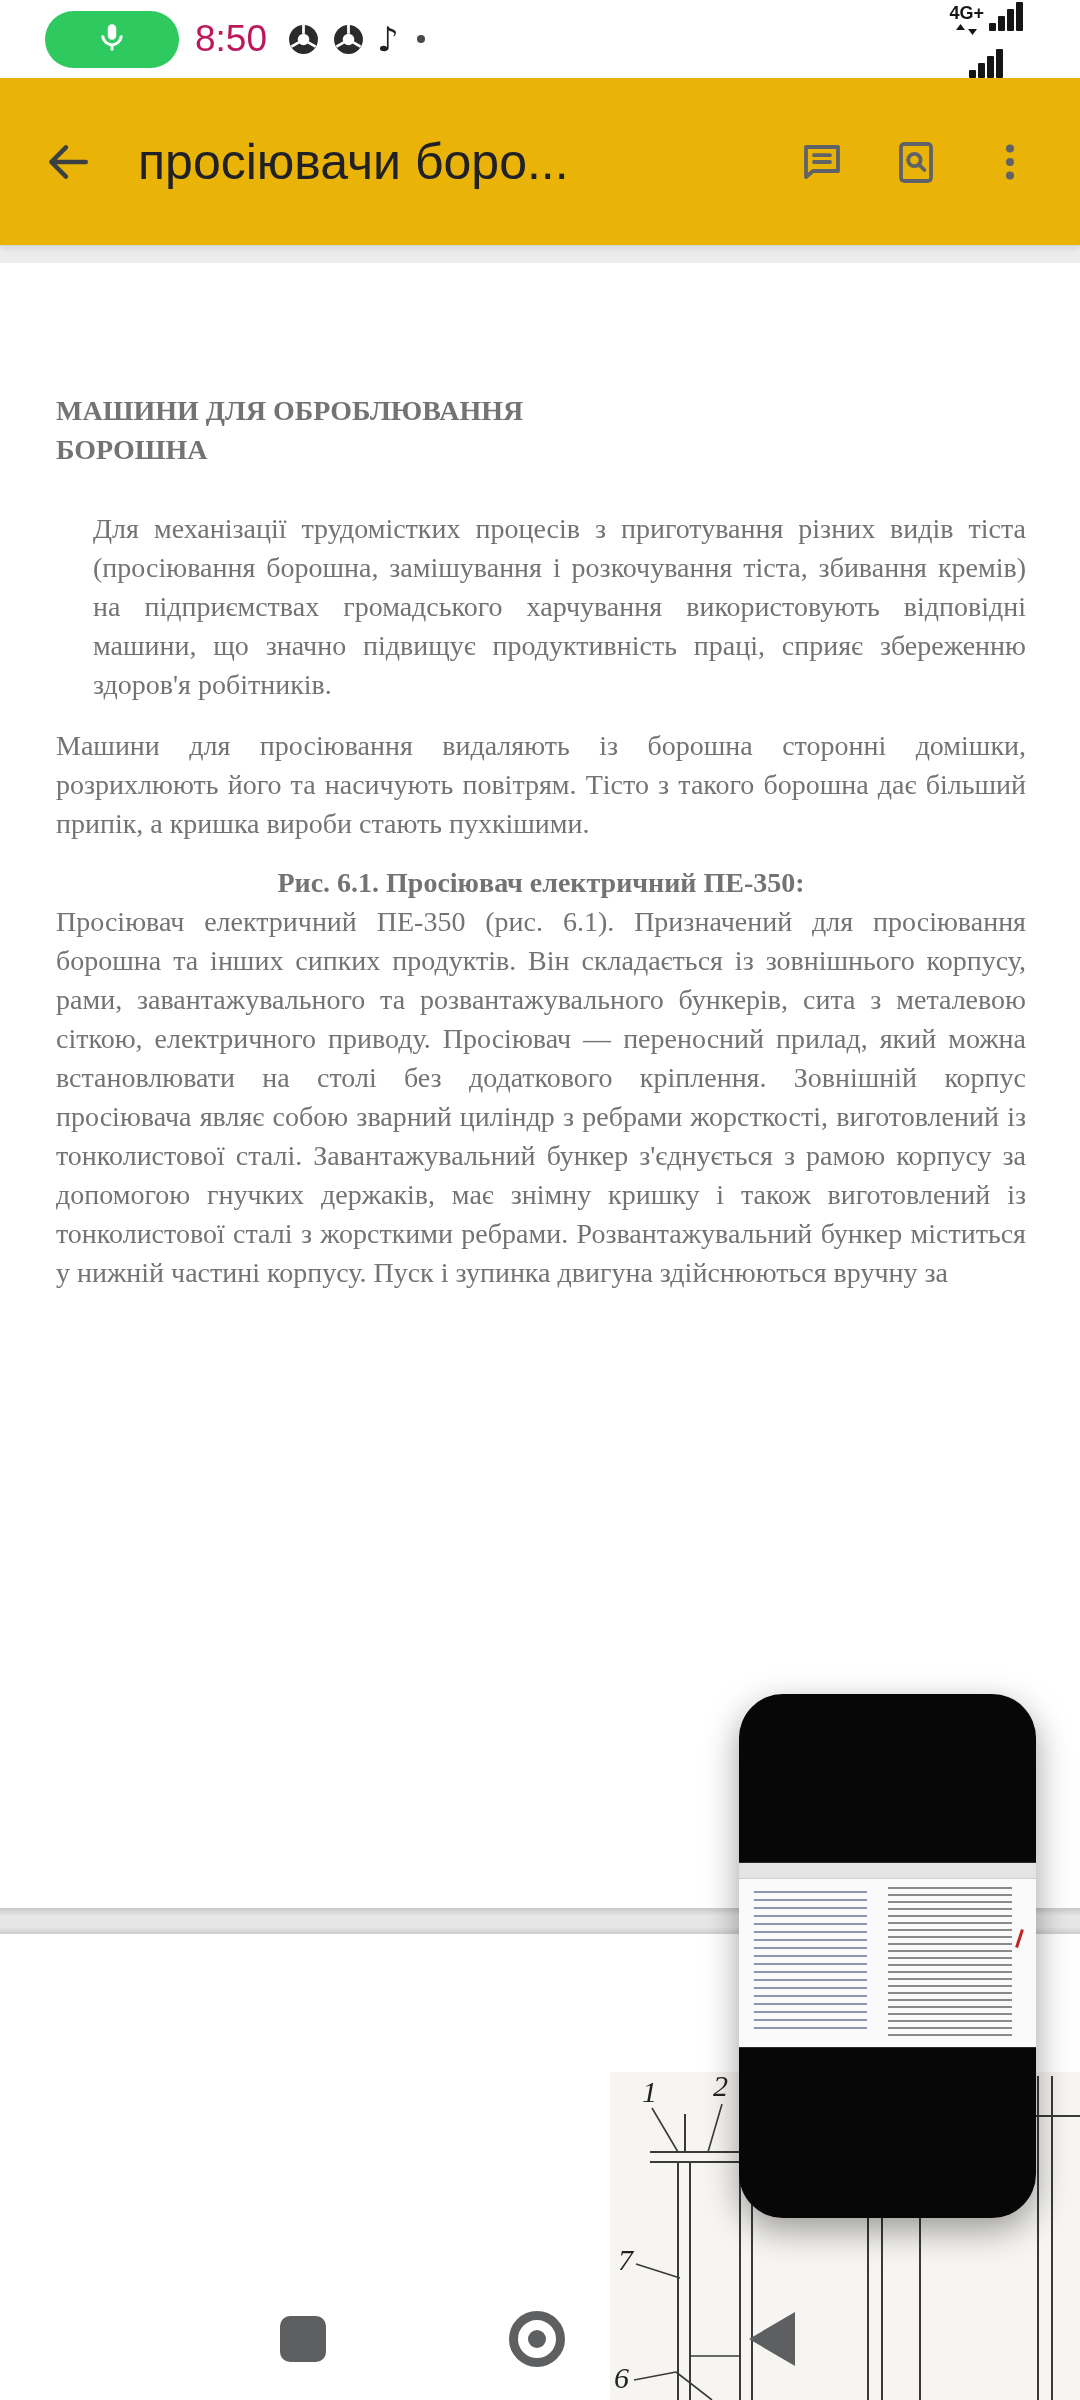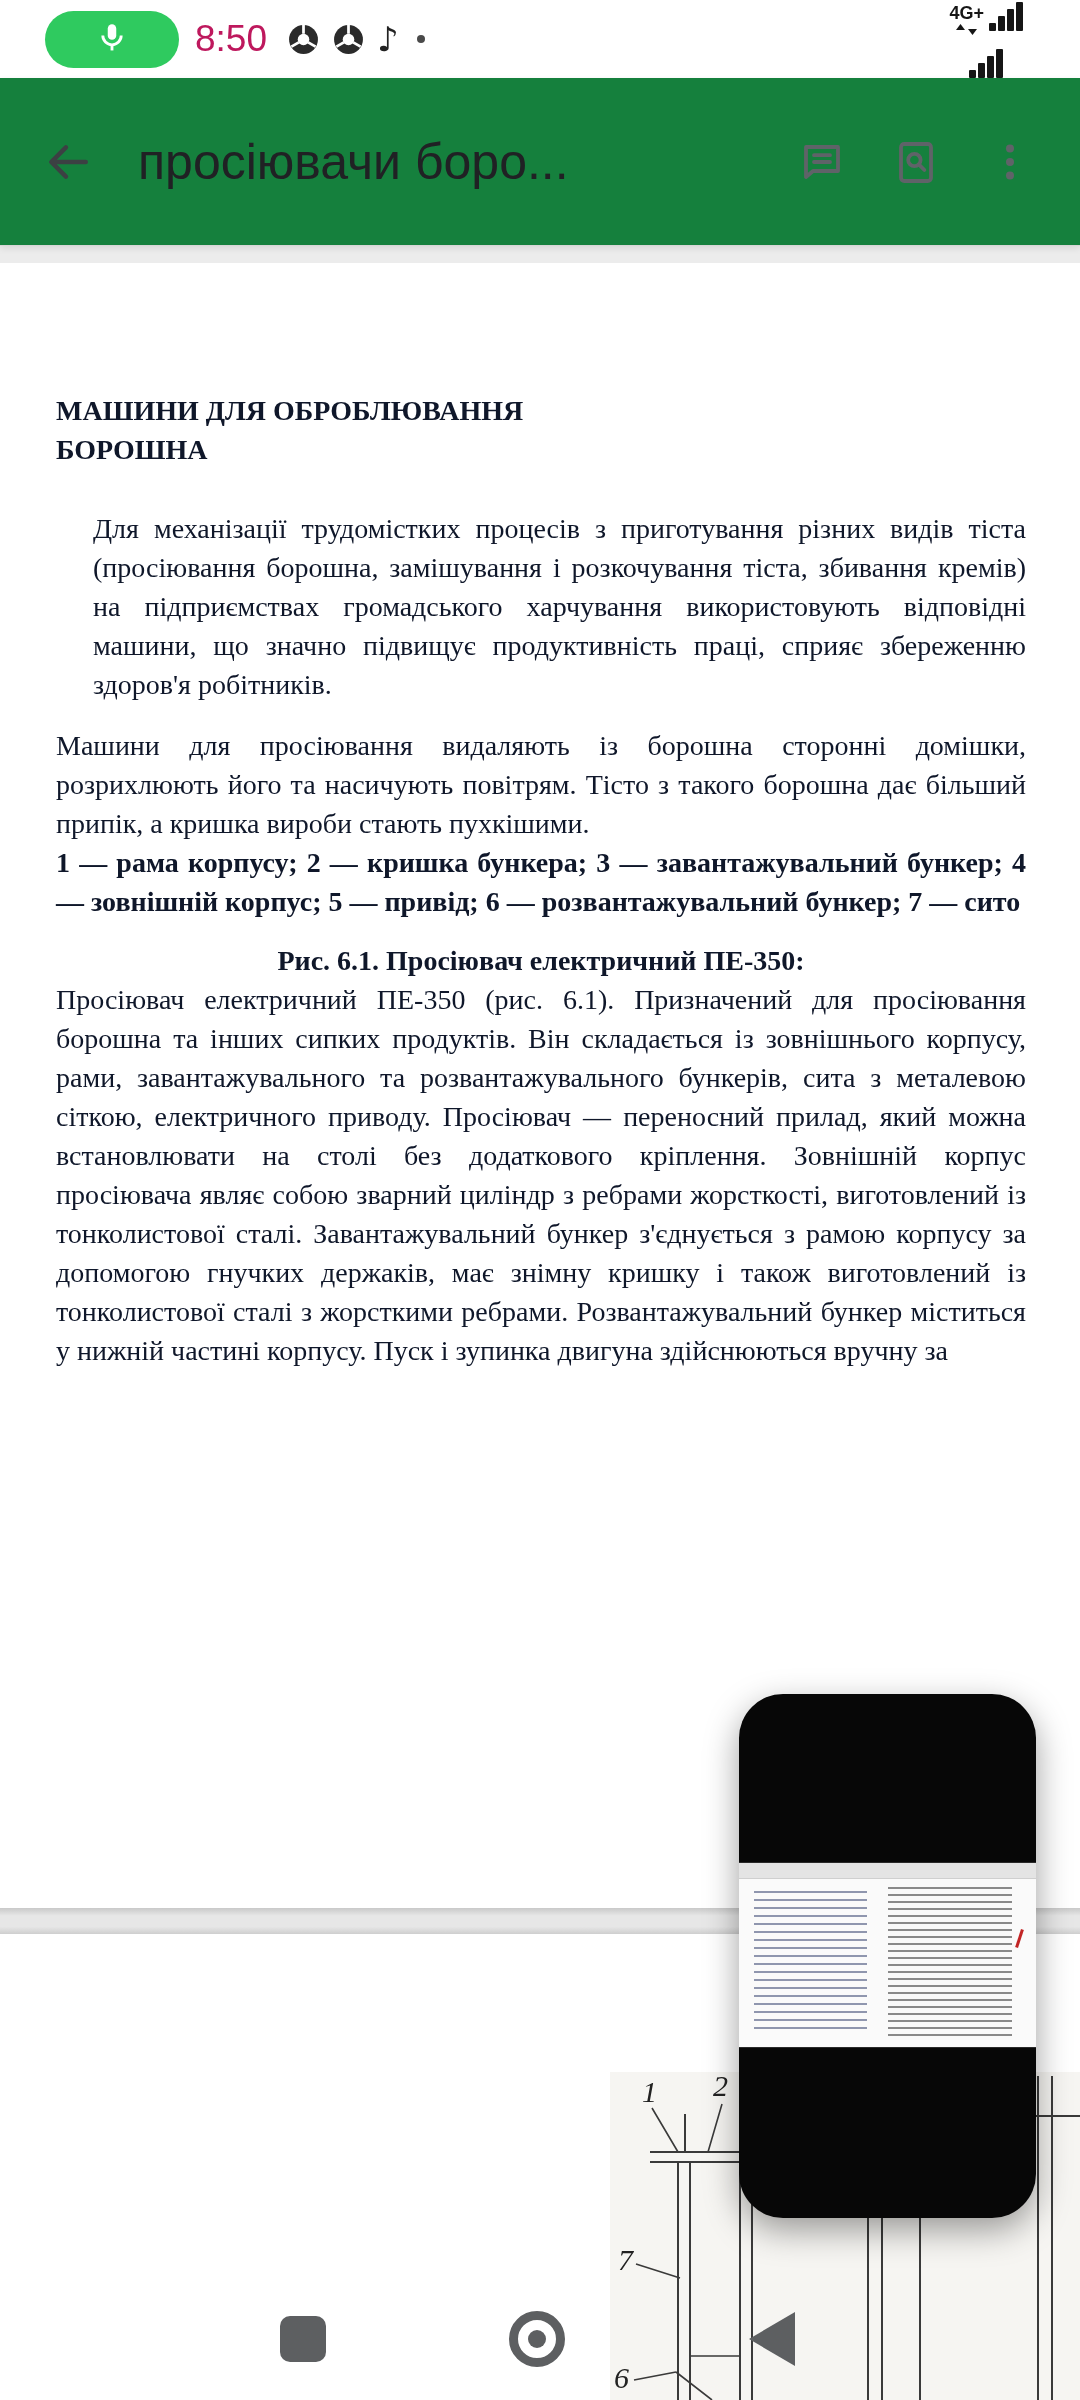--- a/index.html
+++ b/index.html
@@ -20,34 +20,34 @@
   .net-col { display: flex; flex-direction: column; align-items: center; line-height: 1; }
   .net-label { font-size: 18px; font-weight: bold; color: #161616; }
   .net-arrows { display: flex; gap: 3px; margin-top: 2px; }
   .battery { position: relative; width: 60px; height: 33px; border: 3px solid #1f1f1f;
              border-radius: 7px; display: flex; align-items: center; justify-content: center; }
   .battery::after { content: ""; position: absolute; right: -9px; top: 8px; width: 6px; height: 13px;
                     background: #1f1f1f; border-radius: 2px; }
   .battery-num { font-size: 16px; color: #111; font-weight: 500; }
 
   
-  .app-bar { position: absolute; top: 78px; left: 0; right: 0; height: 167px; background: #15803d;
+  .app-bar { position: absolute; top: 78px; left: 0; right: 0; height: 167px; background: #eab308;
              display: flex; align-items: center; padding: 0 38px 0 36px; z-index: 3;
              box-shadow: 0 1px 0 #d6d6d6, 0 3px 7px rgba(0,0,0,0.10); }
   .app-bar-title { font-size: 50px; color: #202124; margin-left: 38px; flex: 1;
                    white-space: nowrap; overflow: hidden; }
   .icon-btn { width: 64px; height: 64px; display: flex; align-items: center; justify-content: center; }
   .app-bar .icon-btn { margin-left: 30px; }
   .viewer-gap { position: absolute; top: 245px; left: 0; right: 0; height: 18px; background: #ececec; z-index: 2; }
 
   
   .doc-page { position: absolute; top: 263px; left: 0; right: 0; bottom: 0; background: #fff; z-index: 1; }
   .doc-text { position: absolute; top: 128px; left: 56px; width: 970px;
               font-family: "Liberation Serif", serif; font-size: 28px; line-height: 39px;
-              color: #0f172a; text-align: justify; }
+              color: #737373; text-align: justify; }
   .doc-h1 { font-weight: bold; text-align: left; }
   .doc-p1 { margin-top: 40px; margin-left: 37px; }
   .doc-sub { font-weight: bold; text-align: left; margin-top: 28px; padding-left: 8px; }
   .doc-p2 { margin-top: 22px; }
   .doc-list { font-weight: bold; }
   .doc-figcap { font-weight: bold; text-align: center; margin-top: 20px; }
 
   
   .page-band { position: absolute; top: 1908px; left: 0; right: 0; height: 26px; z-index: 2;
                background: linear-gradient(#c9c9c9, #e7e7e7 30%, #e7e7e7 72%, #cecece); }
@@ -188,21 +188,20 @@
   <div class="viewer-gap"></div>
 
   <div class="doc-page">
     <div class="doc-text">
       <div class="doc-h1">
         <div>МАШИНИ ДЛЯ ОБРОБЛЮВАННЯ</div>
         <div>БОРОШНА</div>
       </div>
       <p class="doc-p1">Для механізації трудомістких процесів з приготування різних видів тіста (просіювання борошна, замішування і розкочування тіста, збивання кремів) на підприємствах громадського харчування використовують відповідні машини, що значно підвищує продуктивність праці, сприяє збереженню здоров'я робітників.</p>
       <p class="doc-p2">Машини для просіювання видаляють із борошна сторонні домішки, розрихлюють його та насичують повітрям. Тісто з такого борошна дає більший припік, а кришка вироби стають пухкішими.</p>
-      <p class="doc-list">1 — рама корпусу; 2 — кришка бункера; 3 — завантажувальний бункер; 4 — зовнішній корпус; 5 — привід; 6 — розвантажувальний бункер; 7 — сито</p>
       <p class="doc-figcap">Рис. 6.1. Просіювач електричний ПЕ-350:</p>
       <p>Просіювач електричний ПЕ-350 (рис. 6.1). Призначений для просіювання борошна та інших сипких продуктів. Він складається із зовнішнього корпусу, рами, завантажувального та розвантажувального бункерів, сита з металевою сіткою, електричного приводу. Просіювач — переносний прилад, який можна встановлювати на столі без додаткового кріплення. Зовнішній корпус просіювача являє собою зварний циліндр з ребрами жорсткості, виготовлений із тонколистової сталі. Завантажувальний бункер з'єднується з рамою корпусу за допомогою гнучких держаків, має знімну кришку і також виготовлений із тонколистової сталі з жорсткими ребрами. Розвантажувальний бункер міститься у нижній частині корпусу. Пуск і зупинка двигуна здійснюються вручну за</p>
     </div>
   </div>
 
   <div class="page-band"></div>
 
   <svg class="figure-scan" viewBox="0 0 490 344">
     <rect x="20" y="16" width="470" height="328" fill="#f6f5f2"></rect>
 

